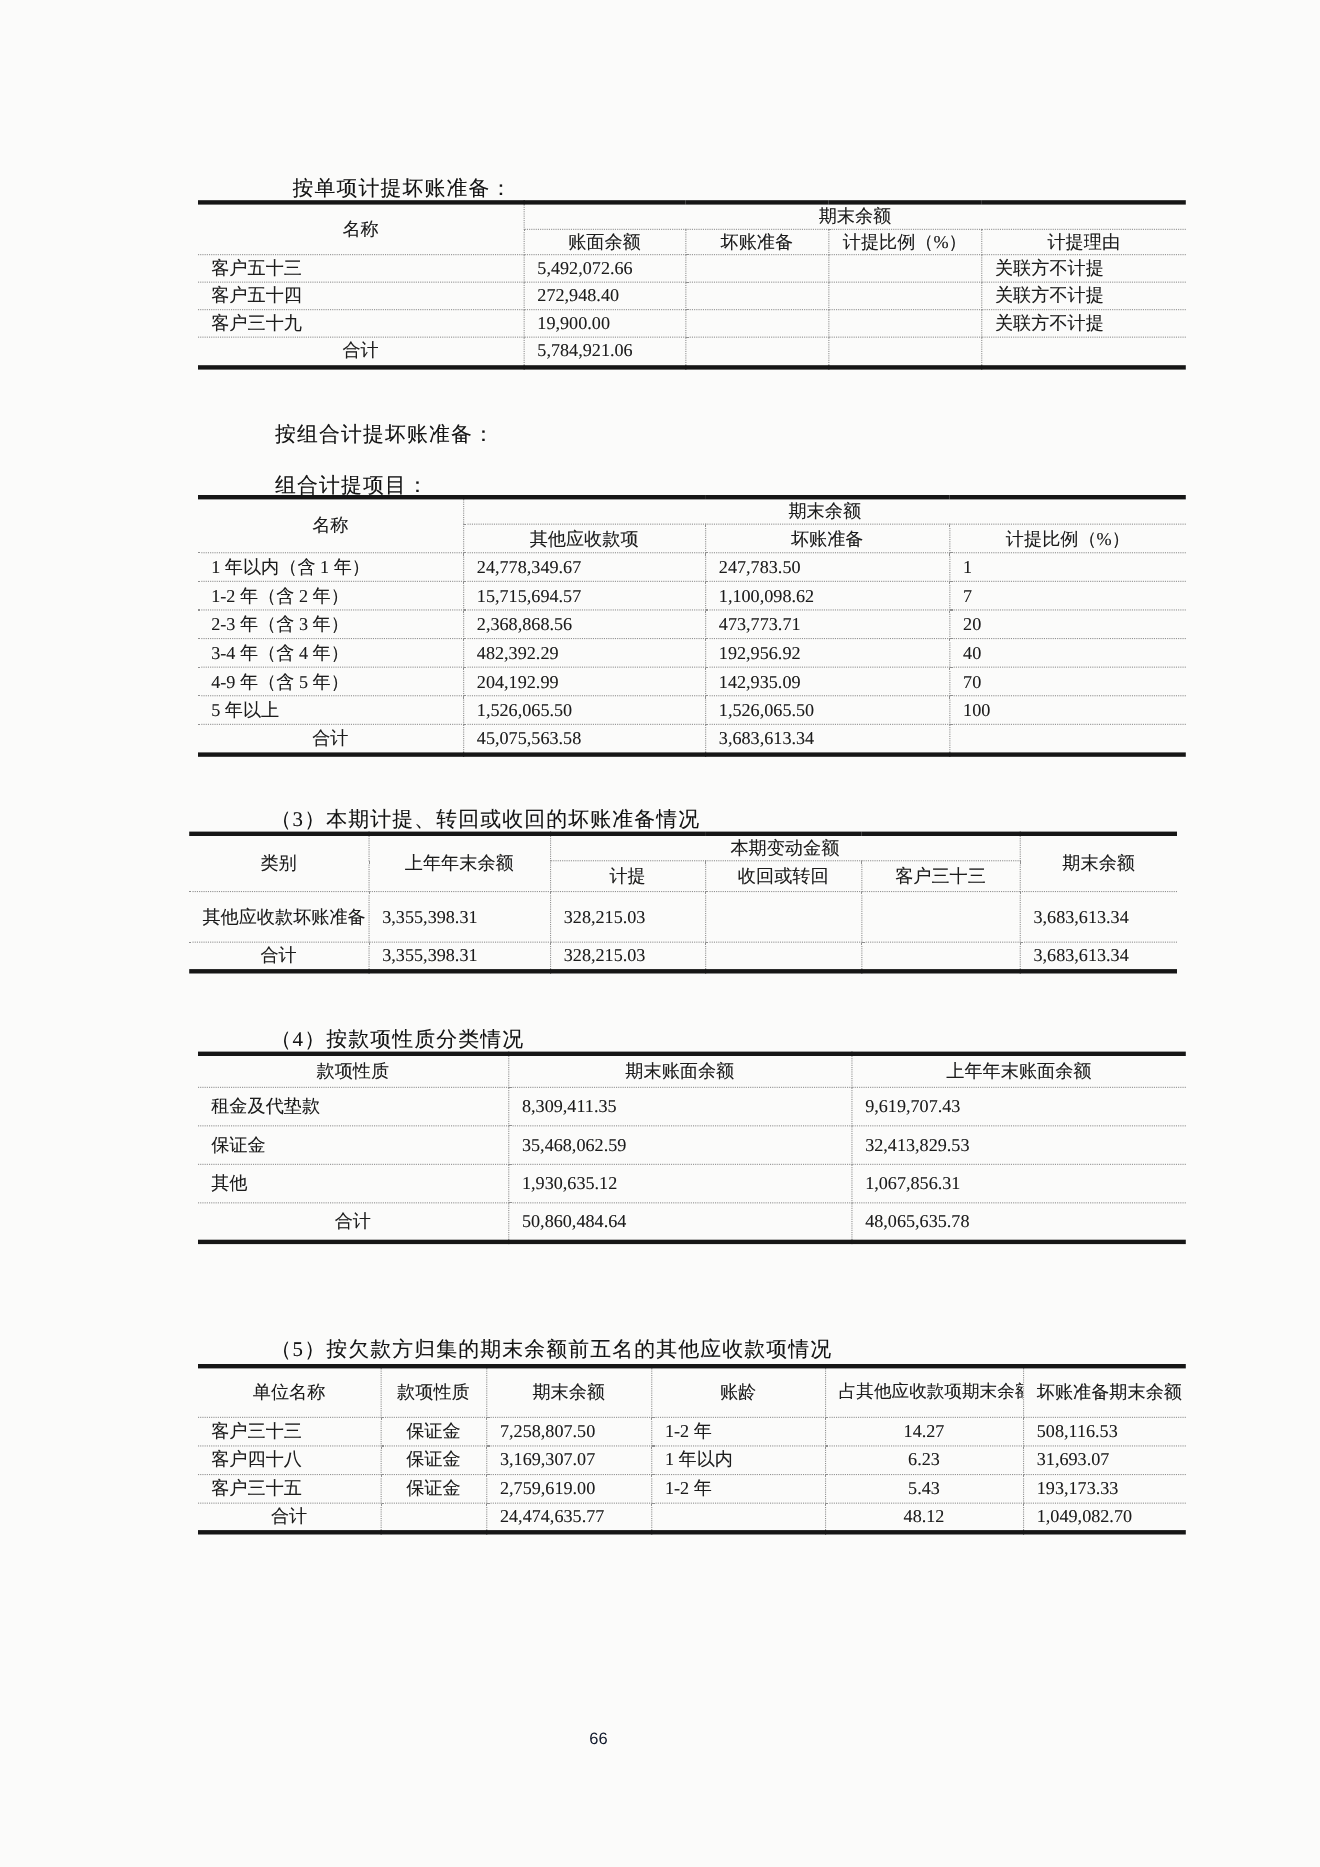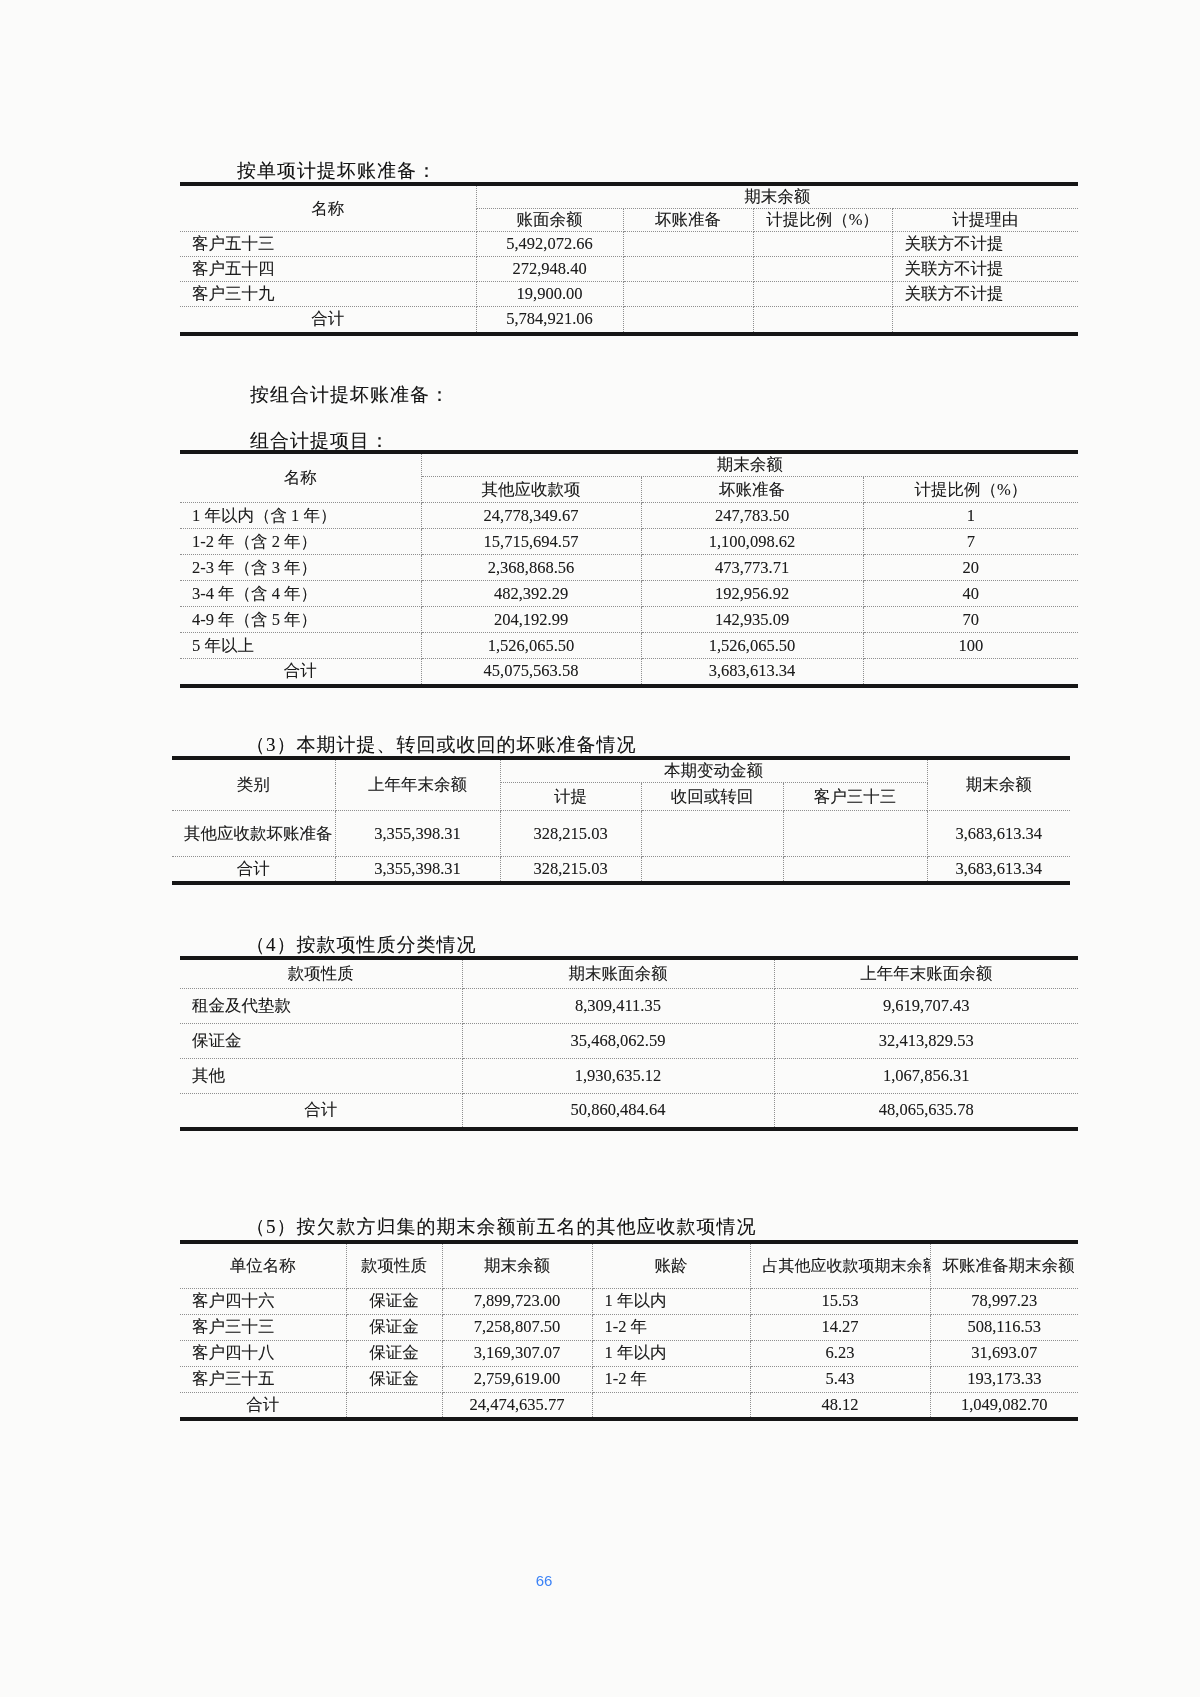--- a/index.html
+++ b/index.html
@@ -15,35 +15,35 @@
     border-collapse:collapse;table-layout:fixed;width:898px;
     border-top:4px solid #161616;border-bottom:4px solid #161616;
     font-size:16.5px;color:#1c1c1c;
   }
   .tbl td,.tbl th{
     border:1px dotted #8f8f8f;font-weight:normal;padding:0 12px;
     overflow:hidden;white-space:nowrap;vertical-align:middle;
   }
   .tbl tr > *:first-child{border-left:none;}
   .tbl tr > *:last-child{border-right:none;}
-  .num{text-align:center;}
+  .num{text-align:left;}
   .ctr{text-align:center;}
   .lft{text-align:left;}
   .hdr{text-align:center;}
   .wrap2{white-space:normal;line-height:1.3;padding-right:28px;}
   .wraphdr{white-space:normal;line-height:1.25;font-size:16px;padding:0 6px;text-align:center;}
   .pagenum{
     width:1088px;text-align:center;font-family:"Liberation Sans","DejaVu Sans",sans-serif;
-    font-size:15px;color:#3b82f6;text-shadow:none;
+    font-size:15px;color:#0f172a;text-shadow:none;
   }
 </style>
 </head>
 <body>
 
-<div class="abs doc-title" style="left:237px;top:158px">按单项计提坏账准备：</div>
+<div class="abs doc-title" style="left:266px;top:158px">按单项计提坏账准备：</div>
 
 <table class="tbl abs" style="left:180px;top:182px">
   <colgroup>
       <col style="width:296px">
       <col style="width:147px">
       <col style="width:130px">
       <col style="width:139px">
       <col style="width:186px">
     </colgroup>
   <tbody>
@@ -246,28 +246,20 @@
   <tbody>
       <tr style="height:46px">
     <th class="hdr">单位名称</th>
     <th class="hdr">款项性质</th>
     <th class="hdr">期末余额</th>
     <th class="hdr">账龄</th>
     <th class="wraphdr">占其他应收款项期末余额合计数的比例(%)</th>
     <th class="hdr">坏账准备期末余额</th>
   </tr>
   <tr style="height:26px">
-    <td class="lft">客户四十六</td>
-    <td class="ctr">保证金</td>
-    <td class="num">7,899,723.00</td>
-    <td class="lft">1 年以内</td>
-    <td class="ctr">15.53</td>
-    <td class="num">78,997.23</td>
-  </tr>
-  <tr style="height:26px">
     <td class="lft">客户三十三</td>
     <td class="ctr">保证金</td>
     <td class="num">7,258,807.50</td>
     <td class="lft">1-2 年</td>
     <td class="ctr">14.27</td>
     <td class="num">508,116.53</td>
   </tr>
   <tr style="height:26px">
     <td class="lft">客户四十八</td>
     <td class="ctr">保证金</td>

